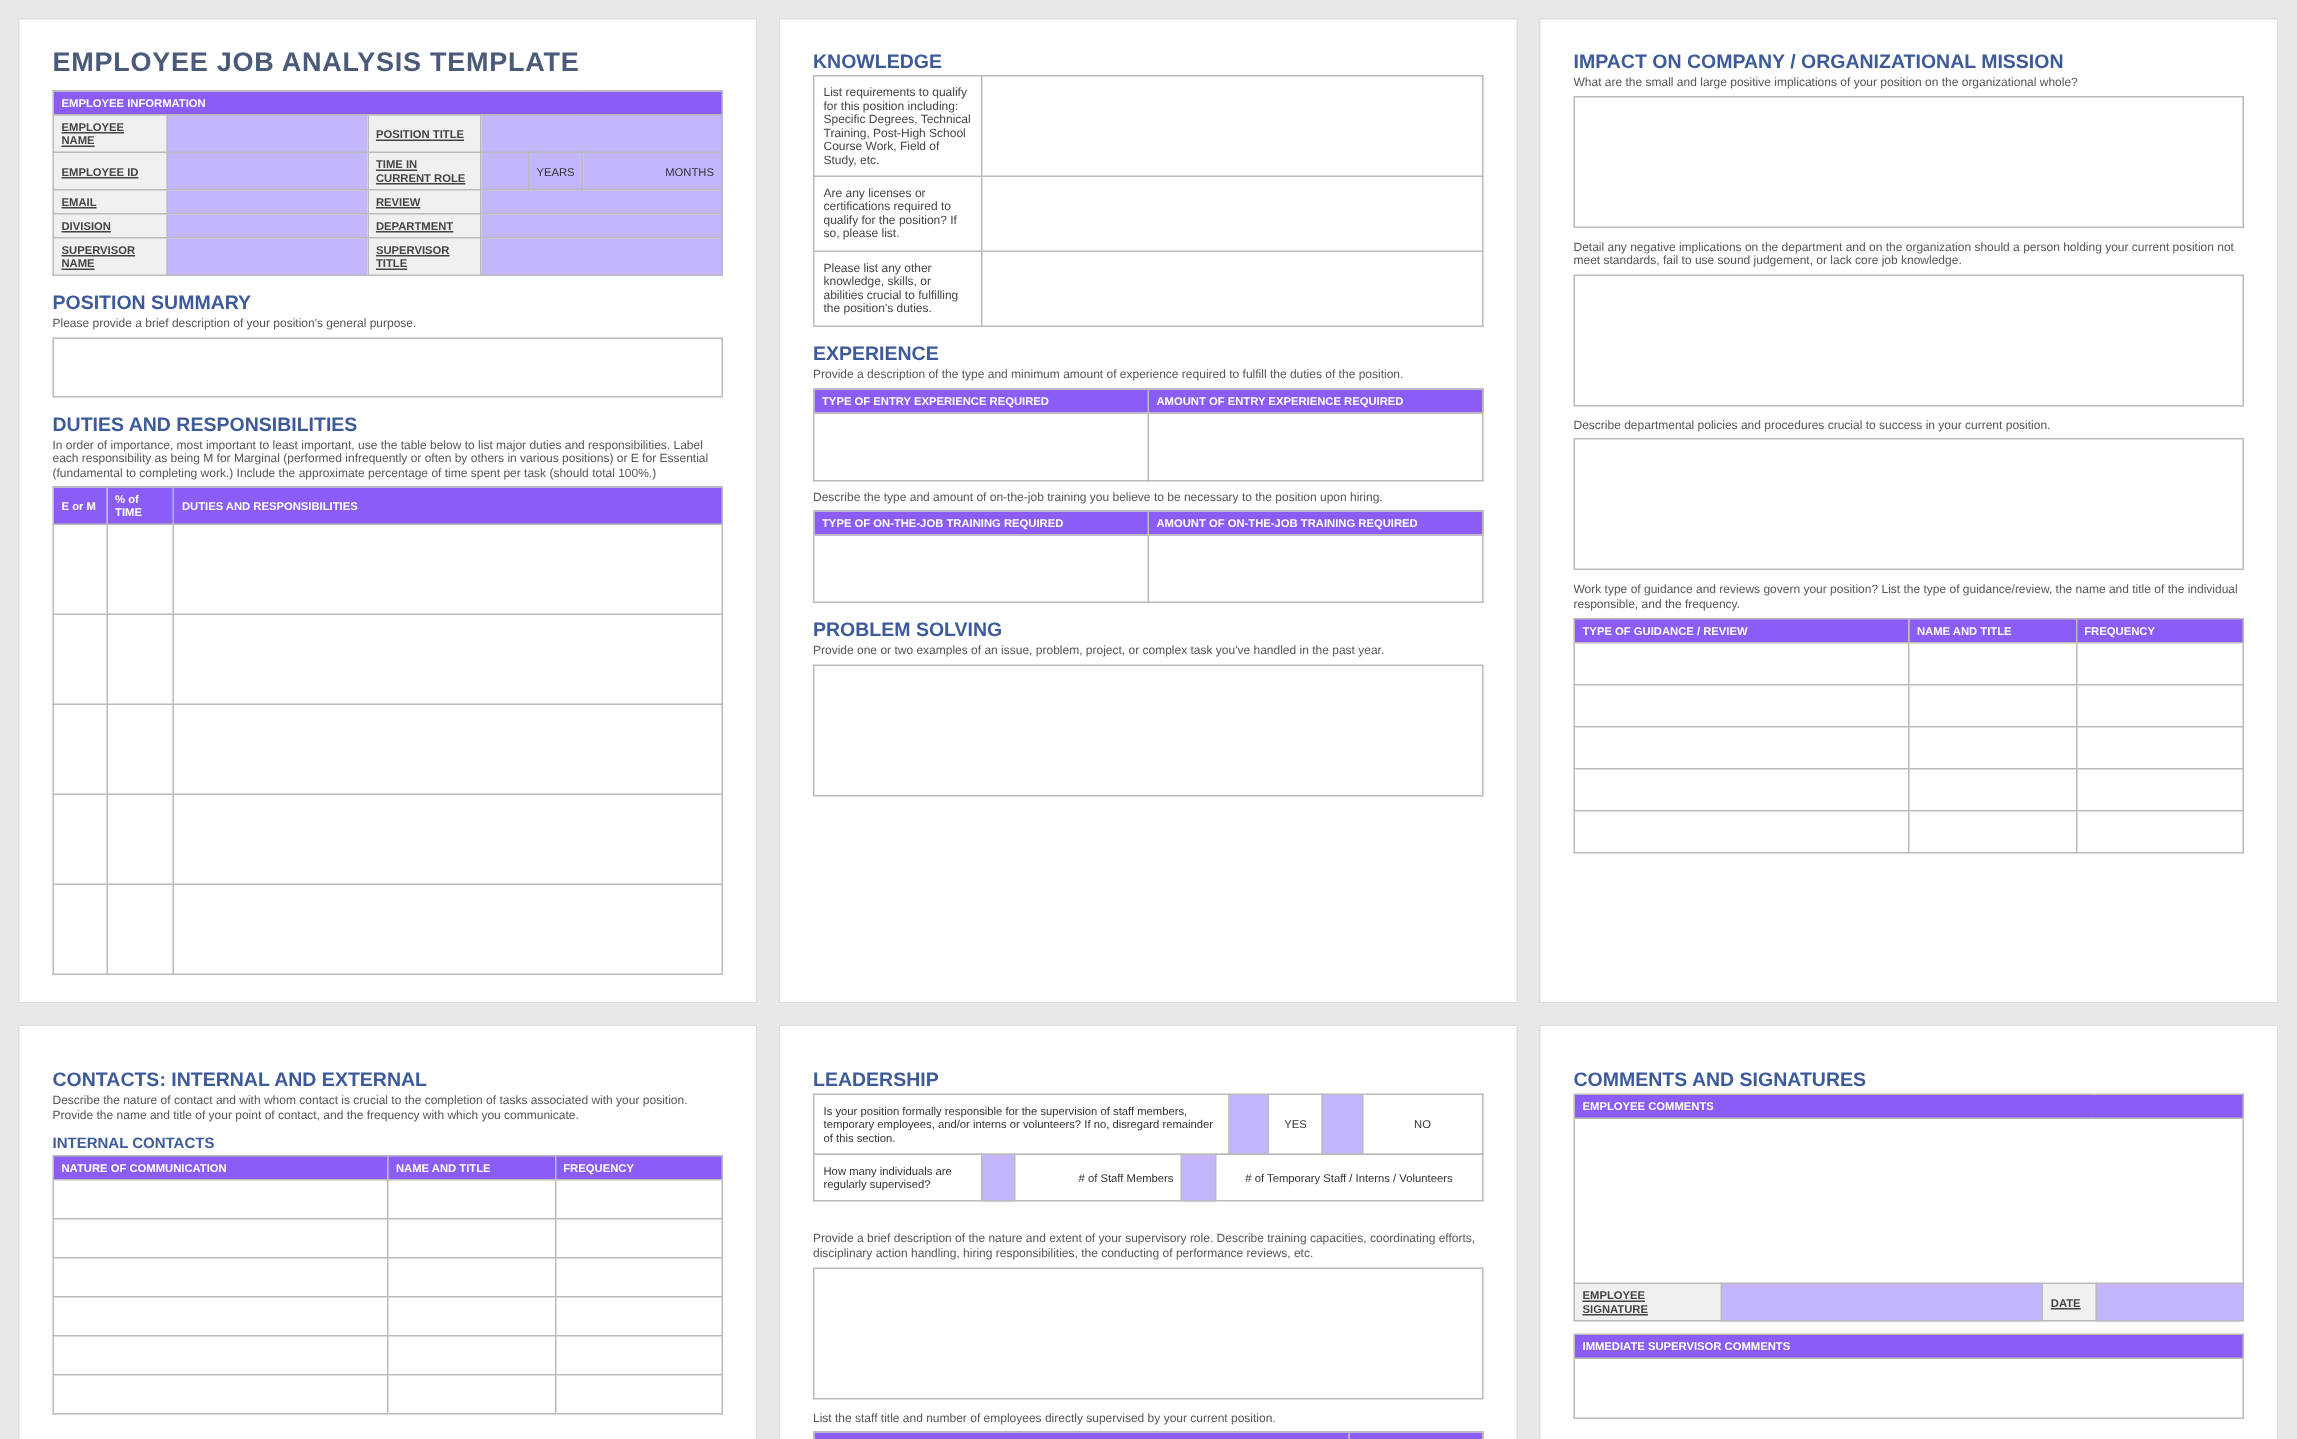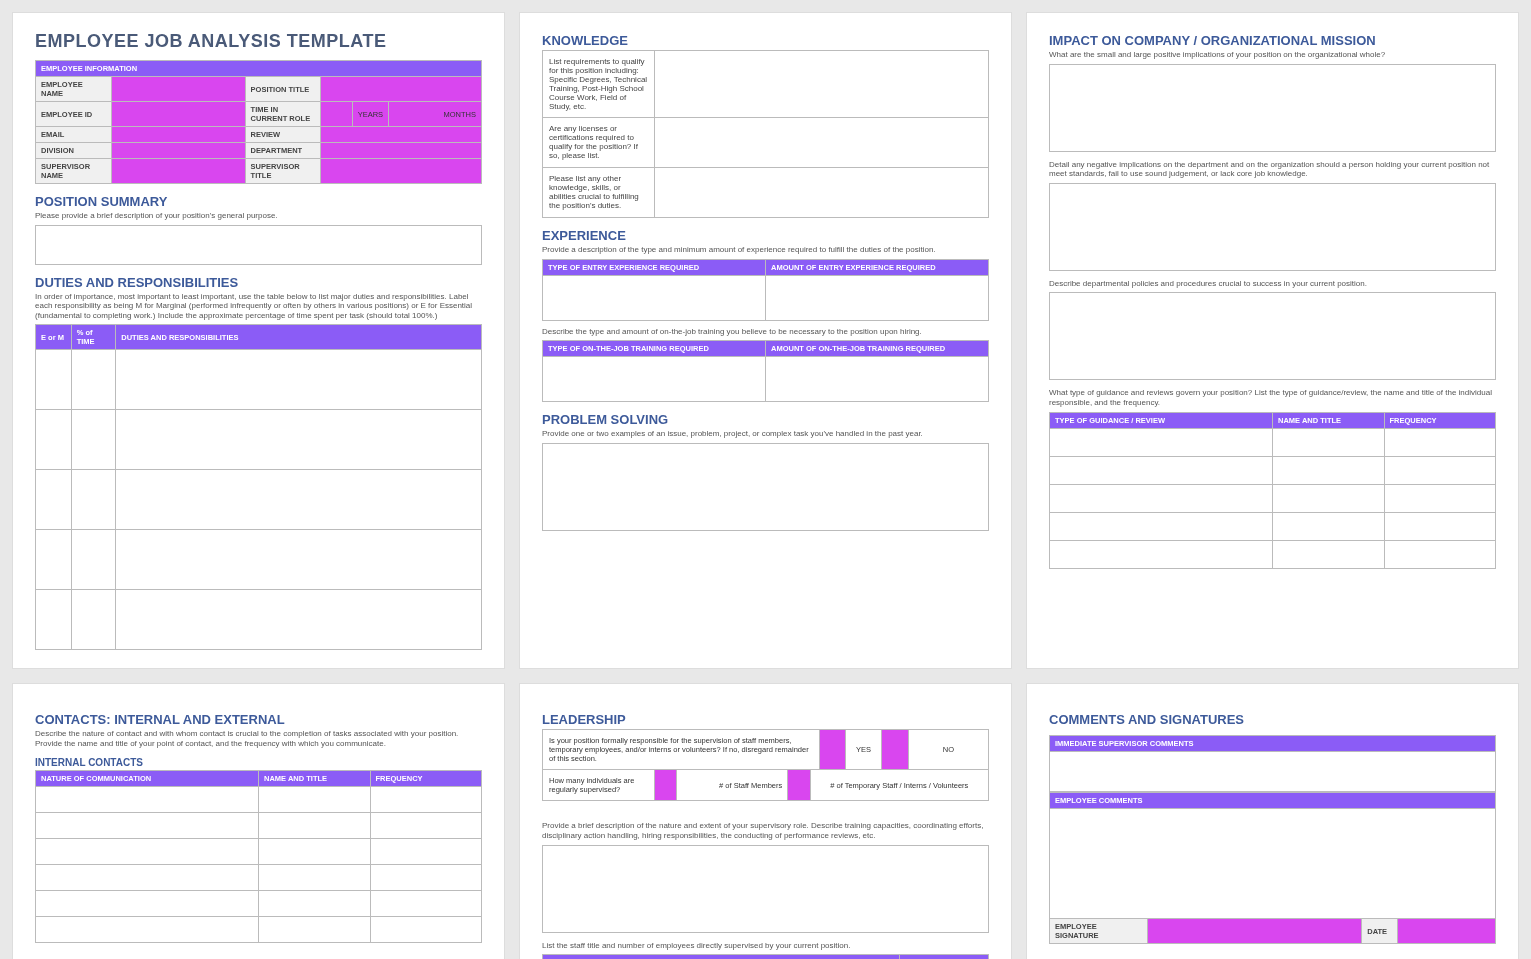--- a/index.html
+++ b/index.html
@@ -54,22 +54,23 @@
     color: #fff;
     font-weight: 700;
     font-size: 7.5px;
     text-align: left;
   }
   td.label {
     background: #f0f0f0;
     font-size: 7.5px;
     font-weight: 700;
     color: #444;
-  }
-  td.blank { background: #d946ef; }
+    text-decoration: underline;
+  }
+  td.blank { background: #c4b5fd; }
   .box {
     border: 1px solid #bbb;
     min-height: 40px;
     background: #fff;
   }
   .box.tall { min-height: 88px; }
   .knowledge-row td:first-child {
     font-size: 8px; color: #444; width: 25%; vertical-align: top; padding: 6px;
   }
   .dr-row td { height: 60px; }
@@ -217,21 +218,21 @@
   </div>
 
   <div class="card" style="padding-top:10px">
     <h2>IMPACT ON COMPANY / ORGANIZATIONAL MISSION</h2>
     <p class="desc">What are the small and large positive implications of your position on the organizational whole?</p>
     <div class="box tall"></div>
     <p class="desc" style="margin-top:8px">Detail any negative implications on the department and on the organization should a person holding your current position not meet standards, fail to use sound judgement, or lack core job knowledge.</p>
     <div class="box tall"></div>
     <p class="desc" style="margin-top:8px">Describe departmental policies and procedures crucial to success in your current position.</p>
     <div class="box tall"></div>
-    <p class="desc" style="margin-top:8px">What type of guidance and reviews govern your position?  List the type of guidance/review, the name and title of the individual responsible, and the frequency.</p>
+    <p class="desc" style="margin-top:8px">Work type of guidance and reviews govern your position?  List the type of guidance/review, the name and title of the individual responsible, and the frequency.</p>
     <table>
       <tbody>
           <tr class="dark">
         <td style="width:50%">TYPE OF GUIDANCE / REVIEW</td>
         <td style="width:25%">NAME AND TITLE</td>
         <td>FREQUENCY</td>
       </tr>
       <tr>
             <td style="height:28px"></td>
             <td></td>
@@ -338,41 +339,41 @@
           <tr class="dark">
         <td style="width:80%">TITLE OF STAFF EMPLOYEE(S) SUPERVISED</td>
         <td>NUMBER OF EMPLOYEES</td>
       </tr>
     </tbody>
       </table>
   </div>
 
   <div class="card">
     <h2>COMMENTS AND SIGNATURES</h2>
-    <table style="margin-top:8px">
-      <tbody>
-          <tr class="dark">
-            <td>IMMEDIATE SUPERVISOR COMMENTS</td>
-          </tr>
-      <tr>
-            <td style="height:40px"></td>
-          </tr>
-    </tbody>
-      </table>
     <table>
       <tbody>
           <tr class="dark">
             <td colspan="4">EMPLOYEE COMMENTS</td>
           </tr>
       <tr>
             <td colspan="4" style="height:110px"></td>
           </tr>
       <tr>
         <td class="label" style="width:22%">EMPLOYEE SIGNATURE</td>
         <td class="blank"></td>
         <td class="label" style="width:8%">DATE</td>
         <td class="blank" style="width:22%"></td>
       </tr>
     </tbody>
       </table>
+    <table style="margin-top:8px">
+      <tbody>
+          <tr class="dark">
+            <td>IMMEDIATE SUPERVISOR COMMENTS</td>
+          </tr>
+      <tr>
+            <td style="height:40px"></td>
+          </tr>
+    </tbody>
+      </table>
   </div>
 
 </div>
 
 </body></html>

